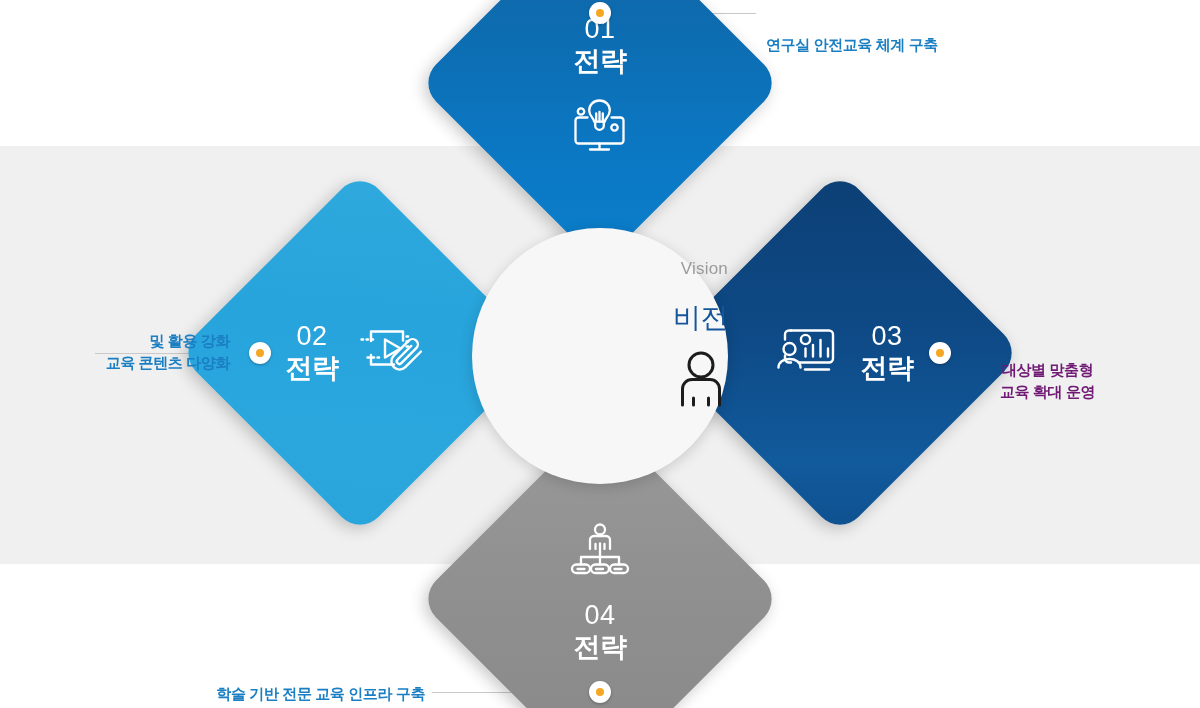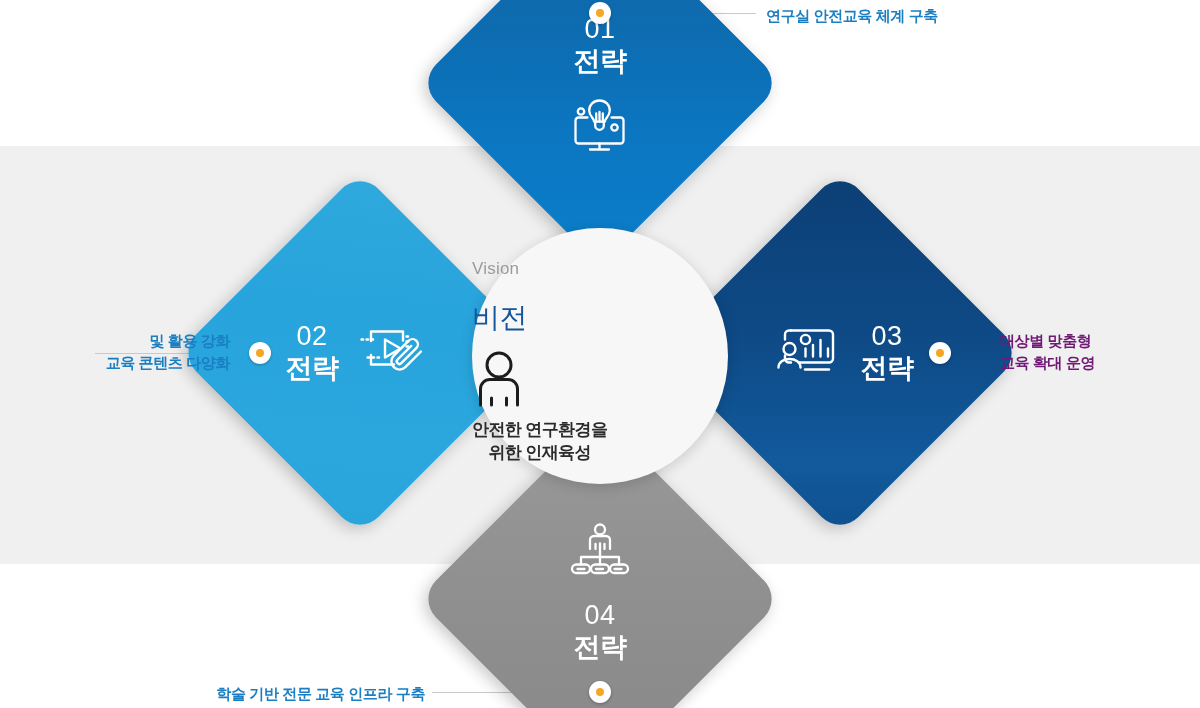--- a/index.html
+++ b/index.html
@@ -30,21 +30,21 @@
   .dot i{display:block;width:8px;height:8px;border-radius:50%;background:#f5a623;}
 
   
   .lab{
     position:absolute;font-size:15px;font-weight:bold;line-height:1.45;
     white-space:nowrap;letter-spacing:-0.4px;
   }
   .lab.blue{color:#1a7ec2;}
   .lab.navy{color:#701a75;}
   .lab.right{text-align:right;}
-  .lab.left{text-align:left;}
+  .lab.left{text-align:center;margin-top:29px;}
 
   
   .dia{
     position:absolute;width:258px;height:258px;border-radius:26px;
     transform:rotate(45deg);
     box-shadow:0 5px 16px rgba(0,0,0,.22);
   }
   .dia .inner{
     position:absolute;left:0;top:0;width:258px;height:258px;
     transform:rotate(-45deg);
@@ -62,21 +62,21 @@
   .num{font-size:27px;font-weight:normal;line-height:1.15;letter-spacing:0.5px;}
   .kor{font-size:27px;font-weight:bold;line-height:1.2;letter-spacing:-0.5px;}
   .txtstack{display:flex;flex-direction:column;align-items:center;}
   .icon-wrap{display:block;}
 
   
   .center{
     position:absolute;left:472px;top:228px;width:256px;height:256px;
     border-radius:50%;background:#f7f7f7;
     box-shadow:0 3px 14px rgba(0,0,0,.16);
-    display:flex;flex-direction:column;align-items:flex-start;
+    display:flex;flex-direction:column;align-items:flex-end;
     padding-top:32px;box-sizing:border-box;
   }
   .c-vision{font-size:17px;color:#9b9b9b;line-height:1.1;letter-spacing:0.2px;}
   .c-bijeon{font-size:28px;color:#14559b;font-weight:normal;margin-top:20px;letter-spacing:-0.5px;}
   .c-icon{margin-top:14px;}
   .c-desc{
     margin-top:8px;font-size:17px;color:#2b2b2b;font-weight:bold;
     text-align:center;line-height:1.35;letter-spacing:-0.6px;white-space:pre-line;
   }
 </style>
@@ -188,22 +188,20 @@
   <div class="center">
     <div class="c-vision">Vision</div>
     <div class="c-bijeon">비전</div>
     <div class="c-icon">
       <svg width="54" height="56" viewBox="0 0 54 56" fill="none" stroke="#1c1c1c" stroke-width="3" stroke-linecap="round" stroke-linejoin="round">
         <circle cx="27" cy="14" r="12"></circle>
         <path d="M8.5 54V38a9.5 9.5 0 0 1 9.5-9.5h18A9.5 9.5 0 0 1 45.5 38v16"></path>
         <path d="M19.5 54v-7M34.5 54v-7"></path>
       </svg>
     </div>
-    <div class="c-desc">안전한 연구환경을
-위한 인재육성</div>
   </div>
 
   <div class="dot" style="left:589px;top:2px;">
       <i></i>
     </div>
   <div class="dot" style="left:249px;top:342px;">
       <i></i>
     </div>
   <div class="dot" style="left:929px;top:342px;">
       <i></i>

